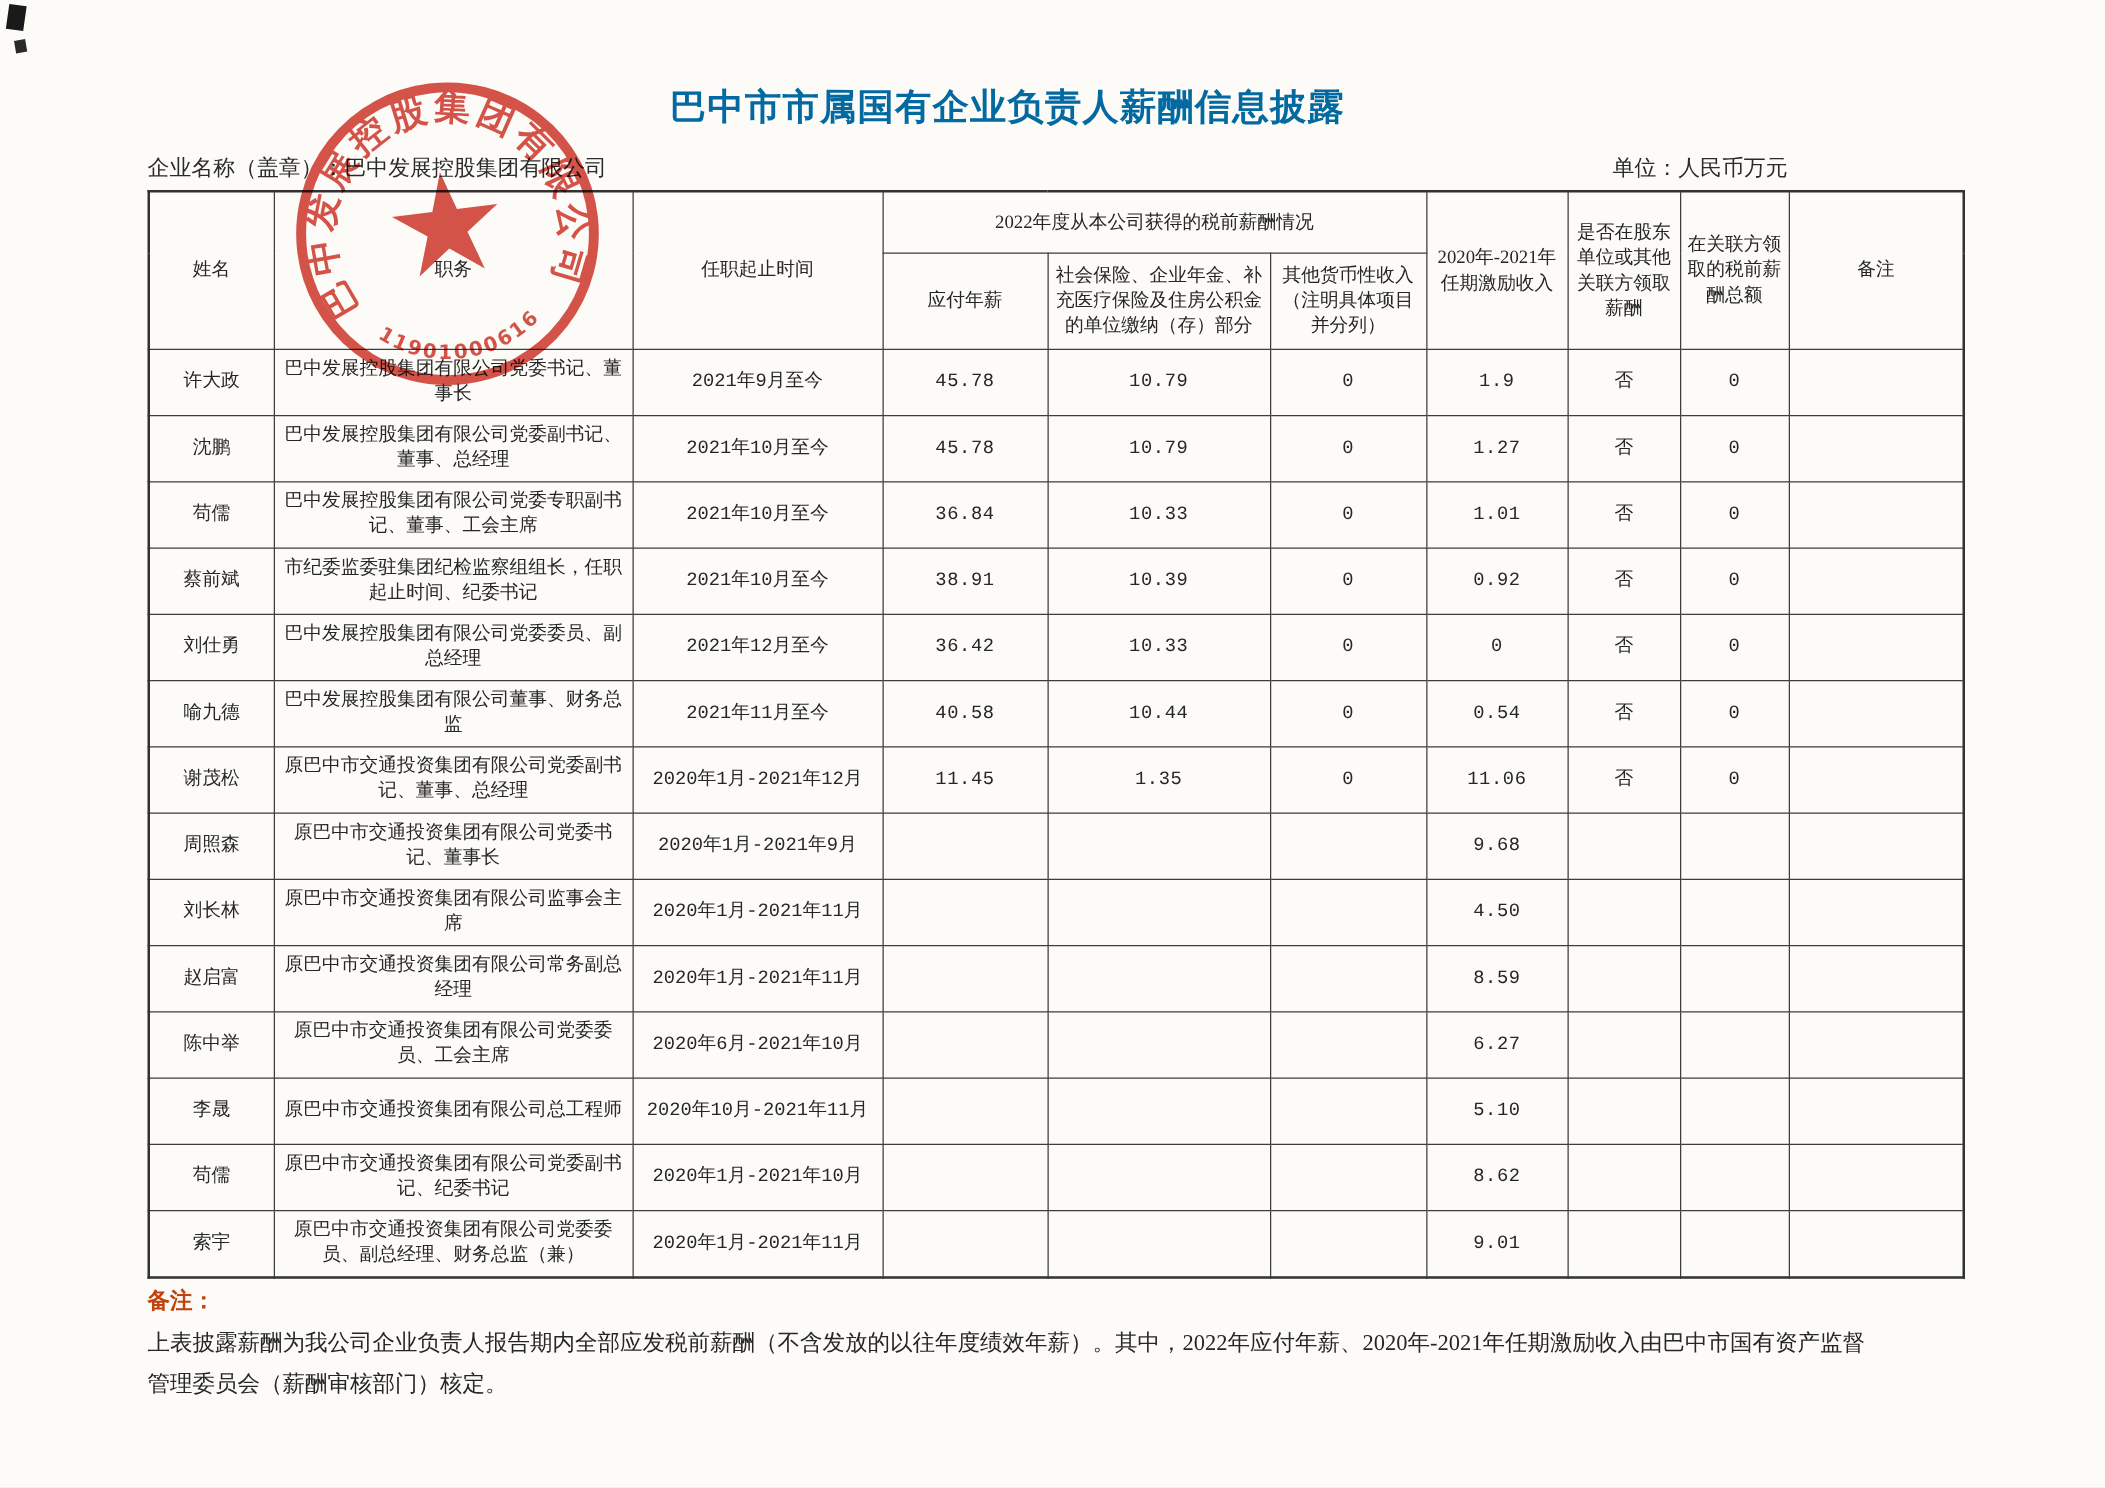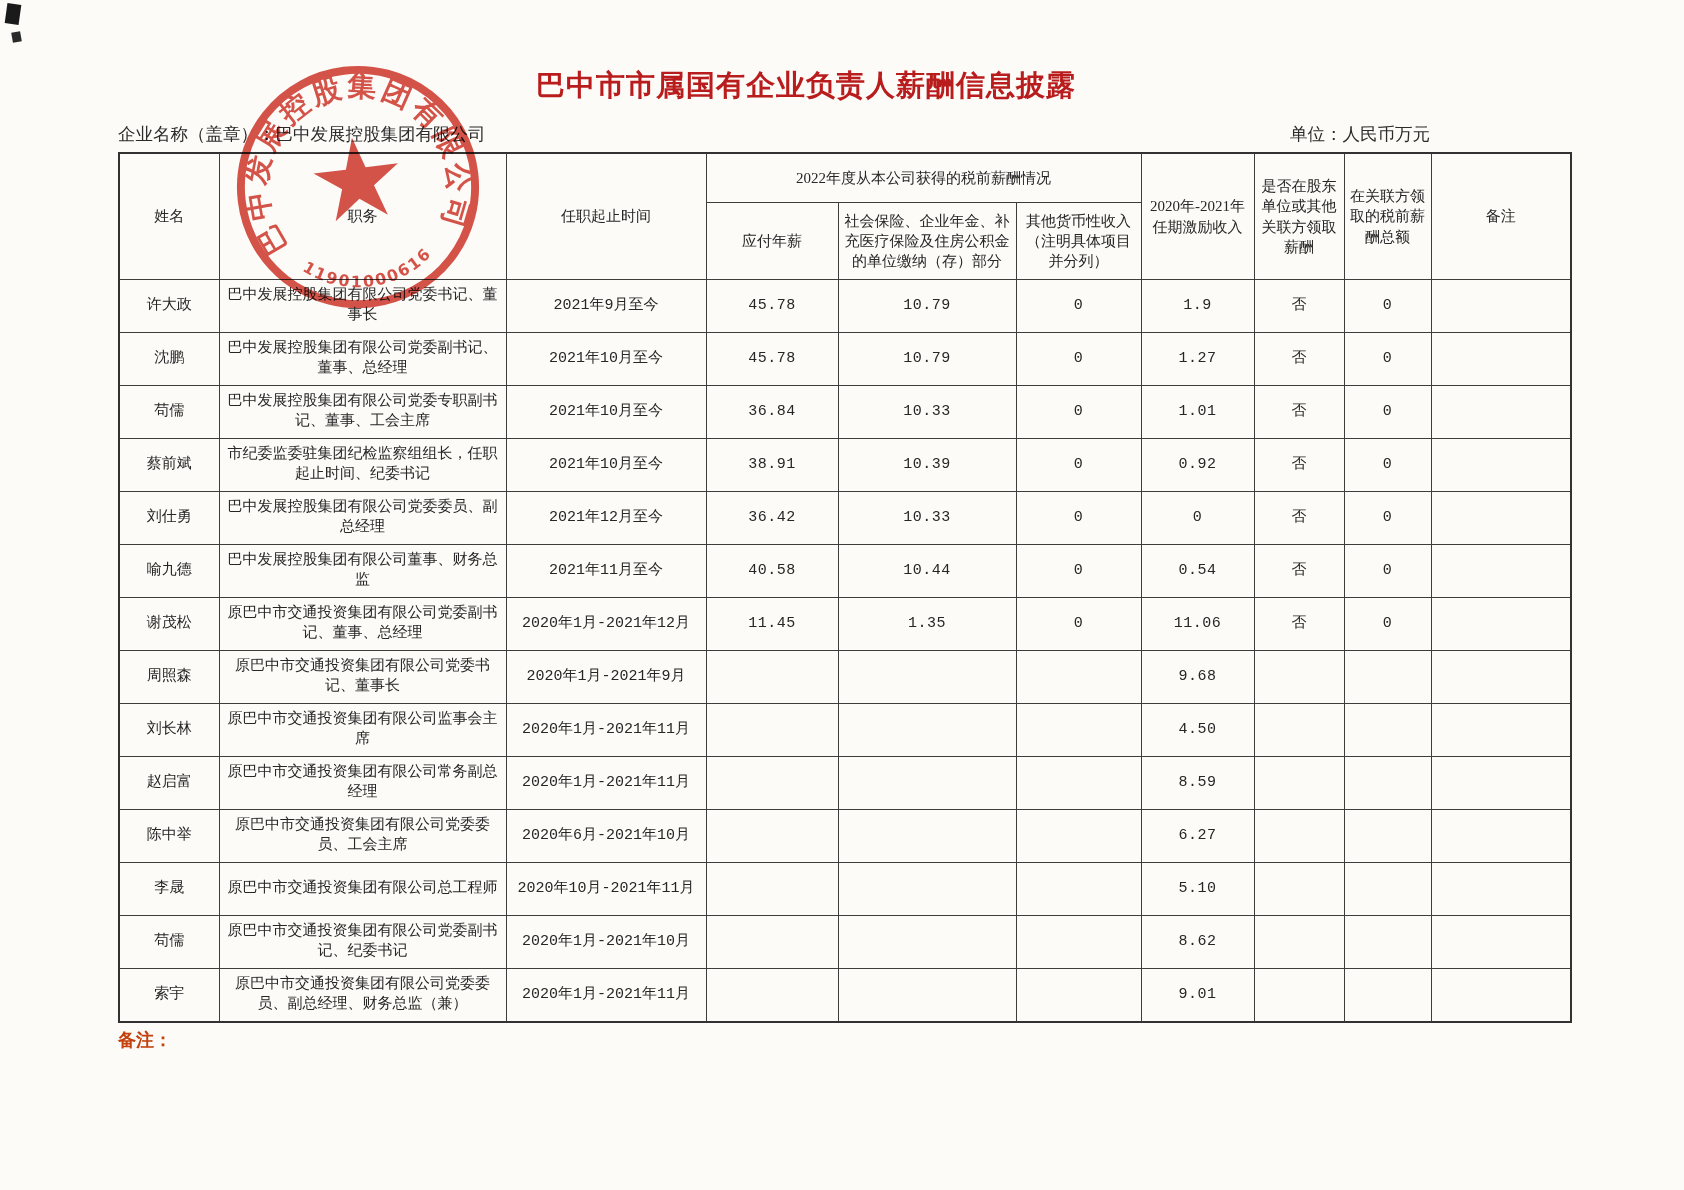--- a/index.html
+++ b/index.html
@@ -12,21 +12,21 @@
     color:#262626;
   }
   
   .artifact1 { position:absolute; left:6px; top:4px; width:14px; height:20px; background:#1a1a1a; transform:rotate(8deg); }
   .artifact2 { position:absolute; left:12px; top:32px; width:9px; height:10px; background:#2a2a2a; transform:rotate(-10deg); }
 
   .doc-title {
     position:absolute; top:66px; left:80px; width:1452px;
     text-align:center;
     font-family:"DejaVu Sans","Liberation Sans",sans-serif;
-    font-weight:bold; font-size:29px; letter-spacing:1px; color:#b91c1c;
+    font-weight:bold; font-size:29px; letter-spacing:1px; color:#0369a1;
   }
   .meta {
     position:absolute; top:122px; left:118px; width:1452px;
     display:flex; justify-content:space-between;
     font-size:17.5px; color:#2b2b2b;text-align:center;
   }
   .meta .unit { padding-right:140px; }
 
   table.salary {
     position:absolute; top:152px; left:118px;
@@ -295,14 +295,16 @@
     <path id="sealBottomArc" d="M 67.8 209.6 A 101 101 0 0 0 192.2 209.6" fill="none"></path>
     <text fill="#cf2e23" font-size="29" letter-spacing="4" font-family="DejaVu Sans, Liberation Sans, sans-serif" font-weight="bold">
       <textPath href="#sealTopArc" startOffset="50%" text-anchor="middle">巴中发展控股集团有限公司</textPath>
     </text>
     <text fill="#cf2e23" font-size="16" letter-spacing="2" font-family="DejaVu Sans, Liberation Sans, sans-serif" font-weight="bold">
       <textPath href="#sealBottomArc" startOffset="50%" text-anchor="middle">5119010006164</textPath>
     </text>
   </svg>
 
   <div class="foot-label">备注：</div>
+  <p class="foot-note">上表披露薪酬为我公司企业负责人报告期内全部应发税前薪酬（不含发放的以往年度绩效年薪）。其中，2022年应付年薪、2020年-2021年任期激励收入由巴中市国有资产监督
+管理委员会（薪酬审核部门）核定。</p>
 
 </div>
 
 </body></html>

